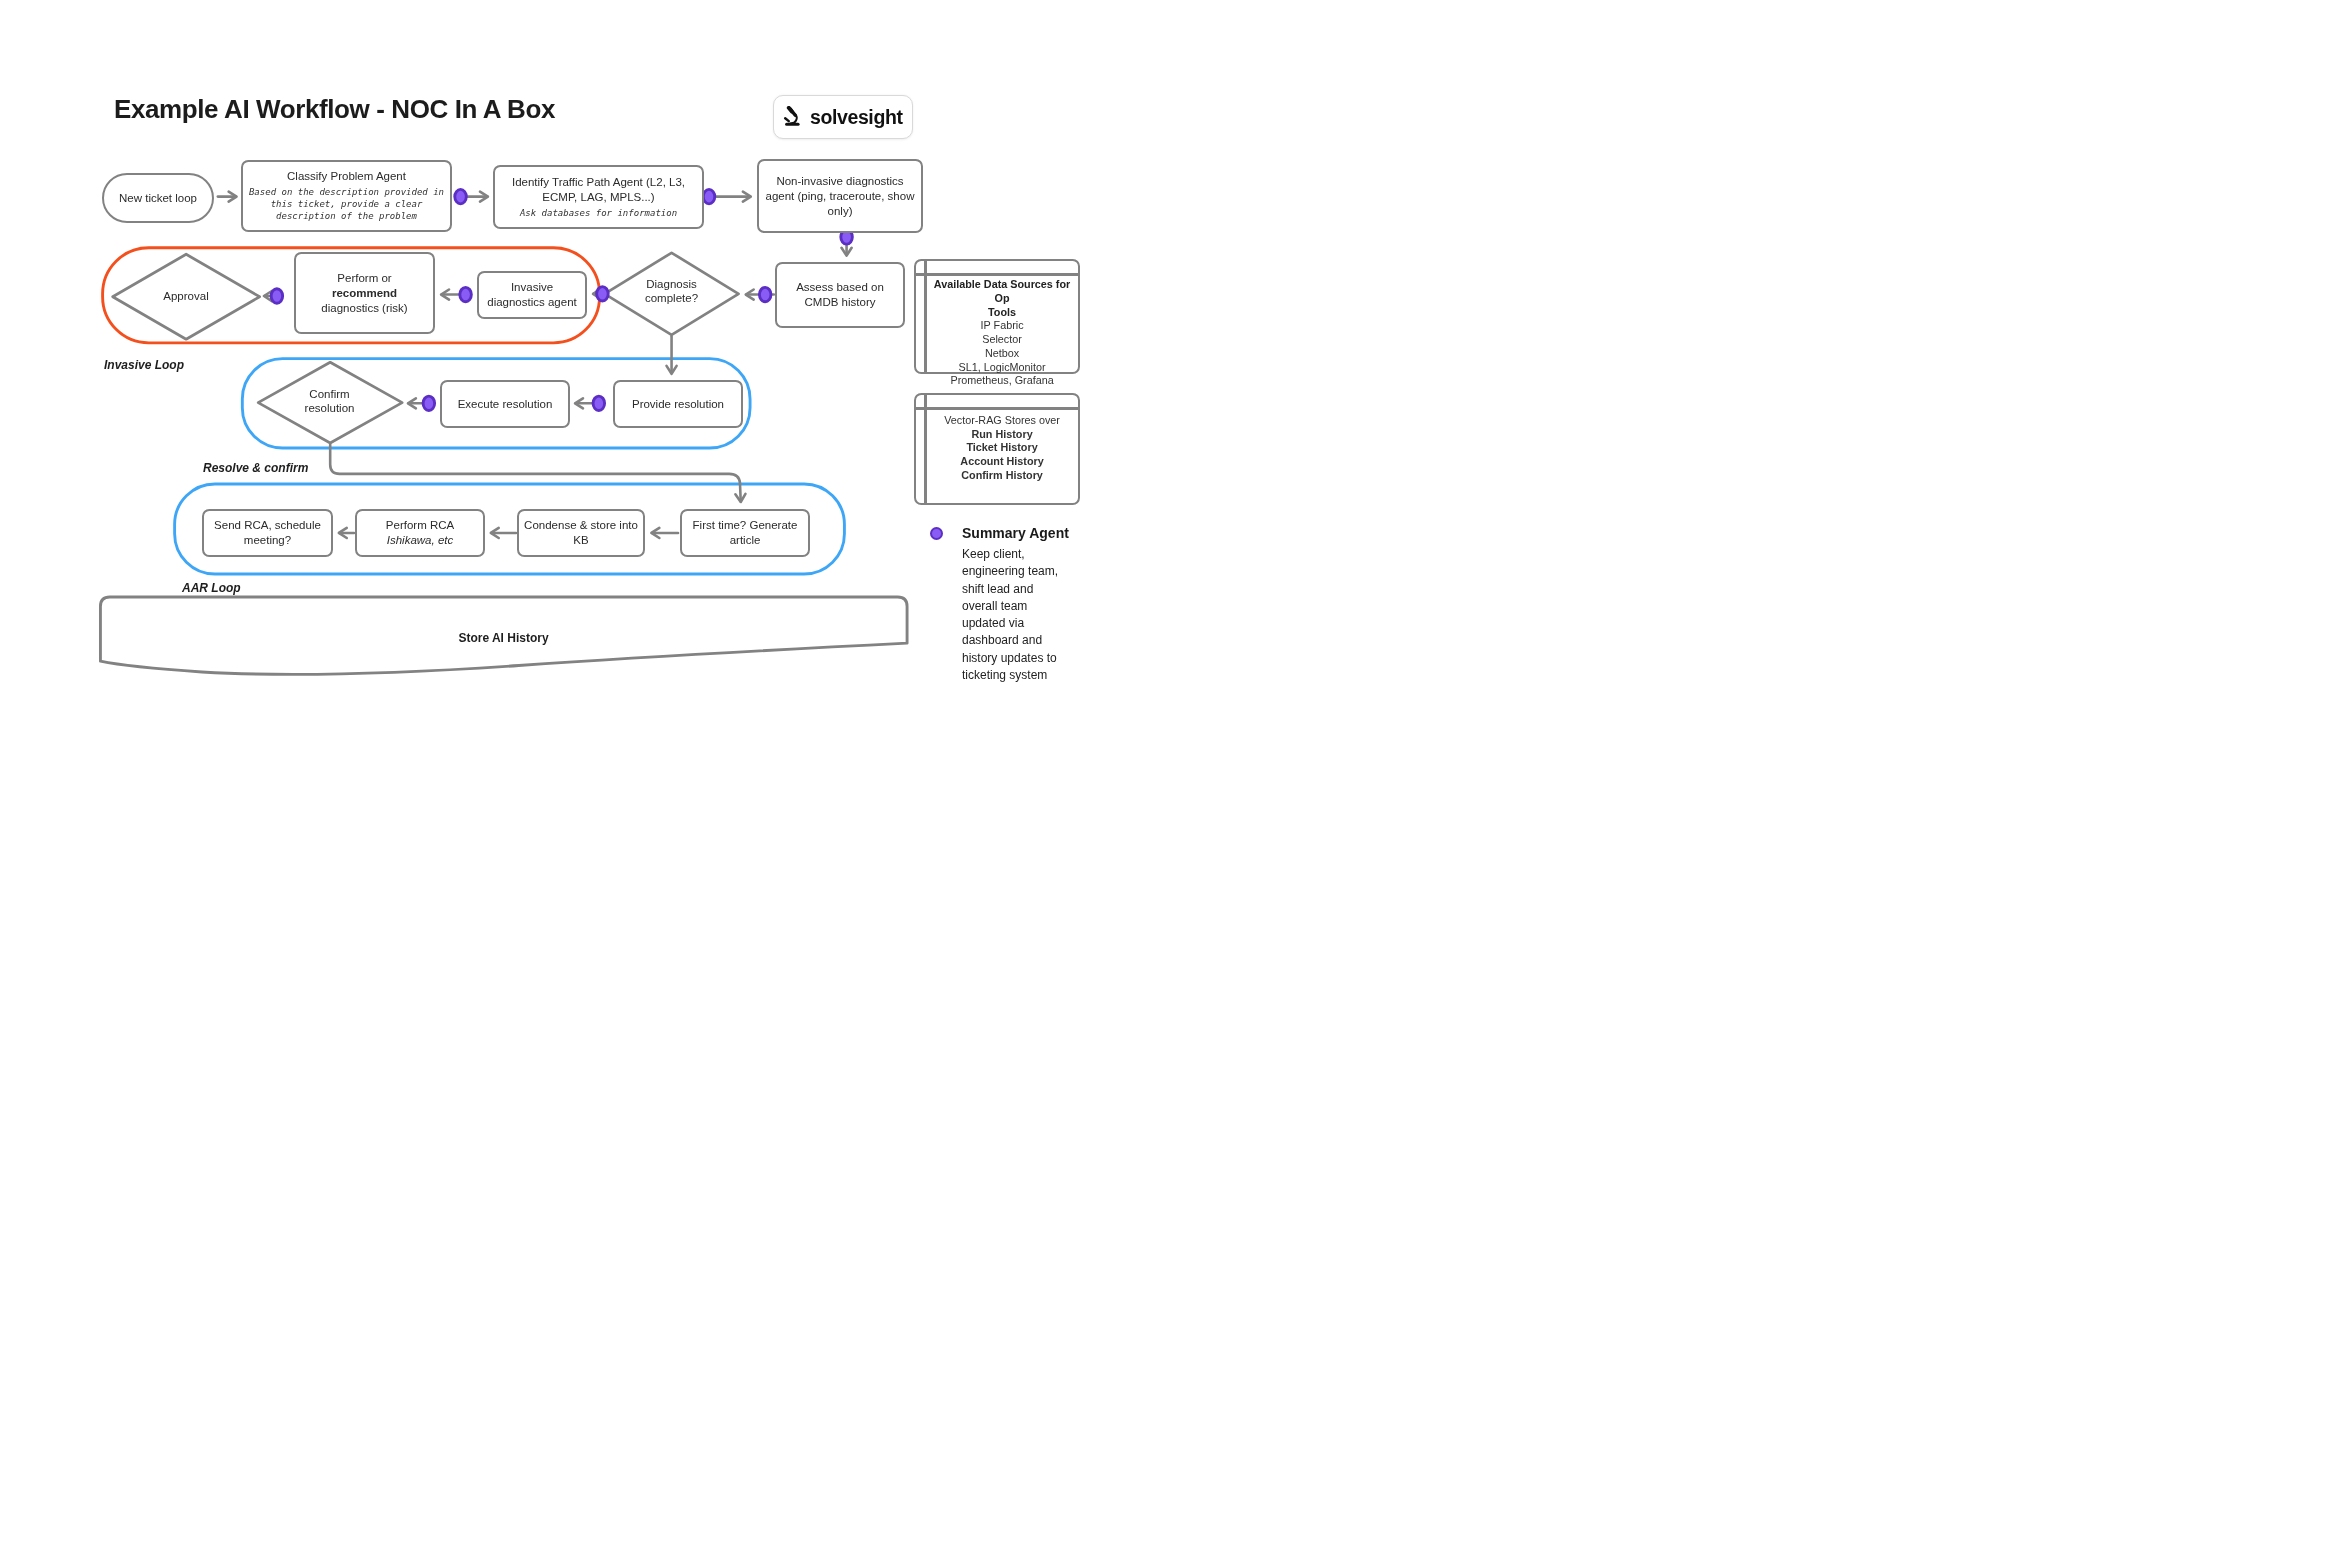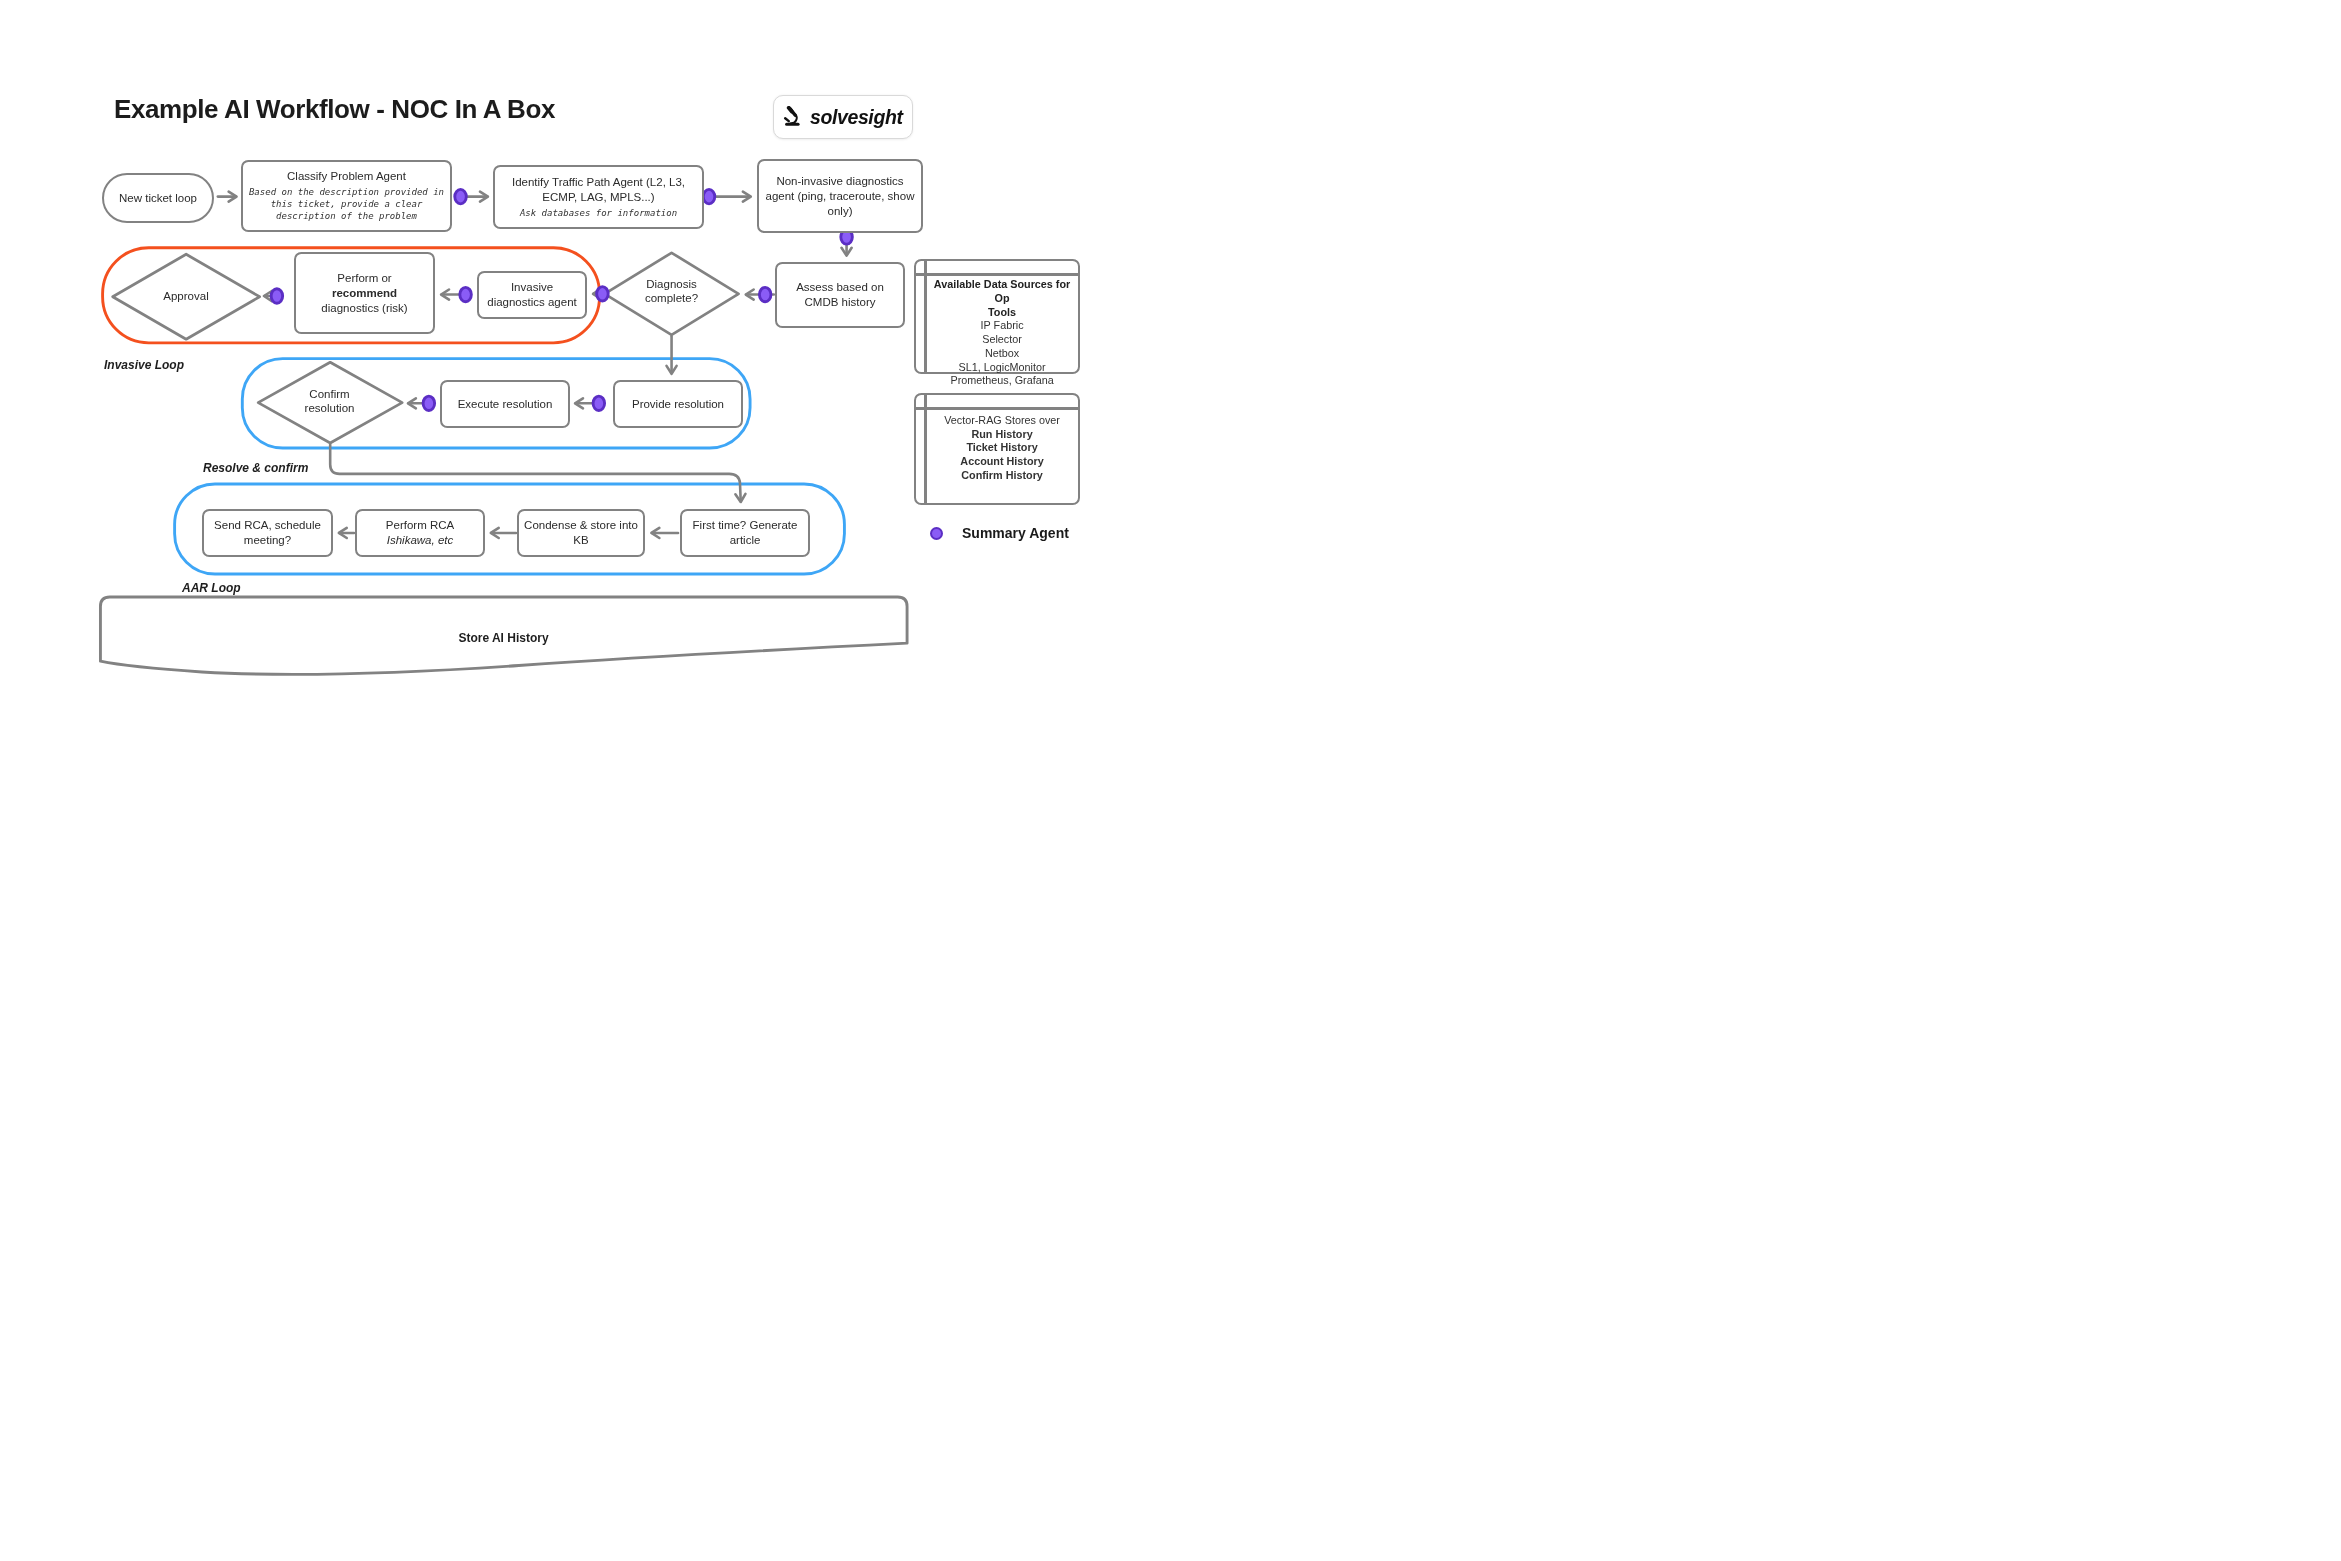--- a/index.html
+++ b/index.html
@@ -6,21 +6,21 @@
   body{font-family:"Liberation Sans", sans-serif;color:#262626;}
   .stage{position:relative;width:1171px;height:780px;background:#ffffff;overflow:hidden;}
   .abs{position:absolute;}
   .svglayer{position:absolute;left:0;top:0;width:1171px;height:780px;}
 
   .page-title{left:114px;top:94px;font-size:26px;font-weight:600;letter-spacing:-0.4px;color:#1c1c1c;}
 
   .logo{left:773px;top:95px;width:138px;height:42px;background:#fff;border:1.1px solid #d9d9d9;
         border-radius:10px;box-shadow:0 0.7px 2.2px rgba(0,0,0,0.07);display:flex;align-items:center;
         justify-content:center;gap:5px;}
-  .logo .brand{font-size:19.5px;font-weight:700;letter-spacing:-0.4px;color:#111;font-style:italic;}
+  .logo .brand{font-size:19.5px;font-weight:700;letter-spacing:-0.4px;color:#111;}
 
   .node{position:absolute;background:#fff;border:2.5px solid #828282;border-radius:7.2px;
         display:flex;flex-direction:column;align-items:center;justify-content:center;
         text-align:center;font-size:11.5px;line-height:15px;color:#2b2b2b;box-sizing:border-box;padding:1.4px 2.9px;}
   .pill{border-radius:25px;}
   .mono-note{font-family:"DejaVu Sans Mono", monospace;font-style:italic;font-size:9px;line-height:12.3px;color:#333;margin-top:1.4px;}
   .b{font-weight:700;}
   .i{font-style:italic;}
 
   .dlabel{position:absolute;text-align:center;font-size:11.5px;line-height:14.4px;color:#2b2b2b;}
@@ -205,15 +205,16 @@
       <div class="ds-item">Vector-RAG Stores over</div>
       <div class="ds-item b">Run History</div>
       <div class="ds-item b">Ticket History</div>
       <div class="ds-item b">Account History</div>
       <div class="ds-item b">Confirm History</div>
     </div>
   </div>
 
   <div class="legend-dot"></div>
   <div class="legend-title">Summary Agent</div>
+  <div class="legend-desc">Keep client, engineering team, shift lead and overall team updated via dashboard and history updates to ticketing system</div>
 
 </div>
 
 
 </body></html>

